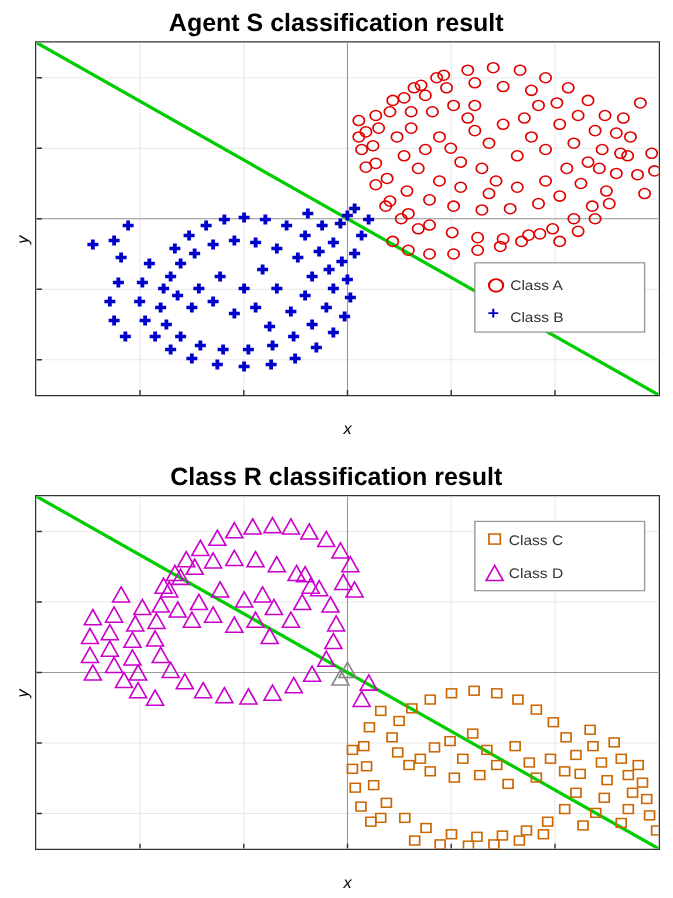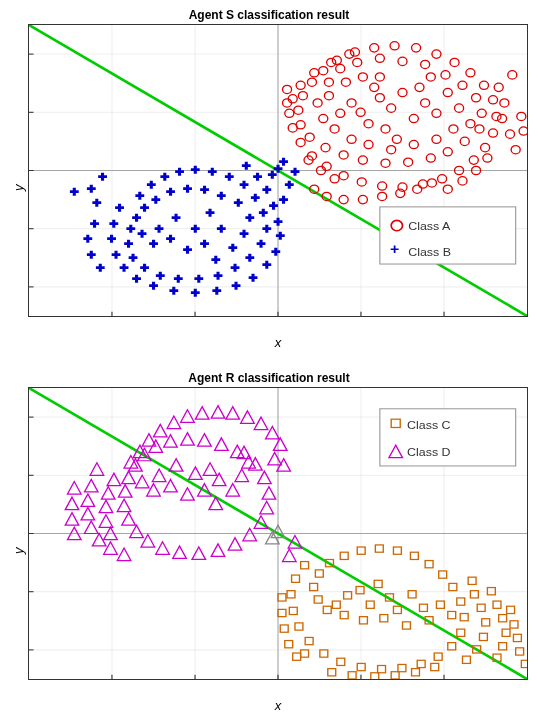--- a/index.html
+++ b/index.html
@@ -22,21 +22,21 @@
     }
     .chart-panel {
       flex: 1;
       display: flex;
       flex-direction: column;
       align-items: center;
       padding: 8px 10px 4px 10px;
       position: relative;
     }
     .chart-title {
-      font-size: 12px;
+      font-size: 20px;
       font-weight: bold;
       text-align: center;
       margin-bottom: 2px;
       font-family: Arial, sans-serif;
     }
     .chart-area {
       display: flex;
       flex-direction: row;
       width: 100%;
       flex: 1;
@@ -341,21 +341,21 @@
             
             
           </div>
         </div>
         <div class="x-label" style="margin-top:18px;">x</div>
       </div>
     </div>
   </div>
 
   <div class="chart-panel" style="margin-top:8px;">
-    <div class="chart-title">Agent R classification result</div>
+    <div class="chart-title">Class R classification result</div>
     <div class="chart-area">
       <div class="y-label">y</div>
       <div class="plot-and-xaxis">
         <div class="plot-wrapper">
           <svg class="plot-svg" viewBox="0 0 440 280" preserveAspectRatio="none">
 
             <line x1="73.3" y1="0" x2="73.3" y2="280" stroke="#ddd" stroke-width="0.5"></line>
             <line x1="146.7" y1="0" x2="146.7" y2="280" stroke="#ddd" stroke-width="0.5"></line>
             <line x1="220" y1="0" x2="220" y2="280" stroke="#ddd" stroke-width="0.5"></line>
             <line x1="293.3" y1="0" x2="293.3" y2="280" stroke="#ddd" stroke-width="0.5"></line>

